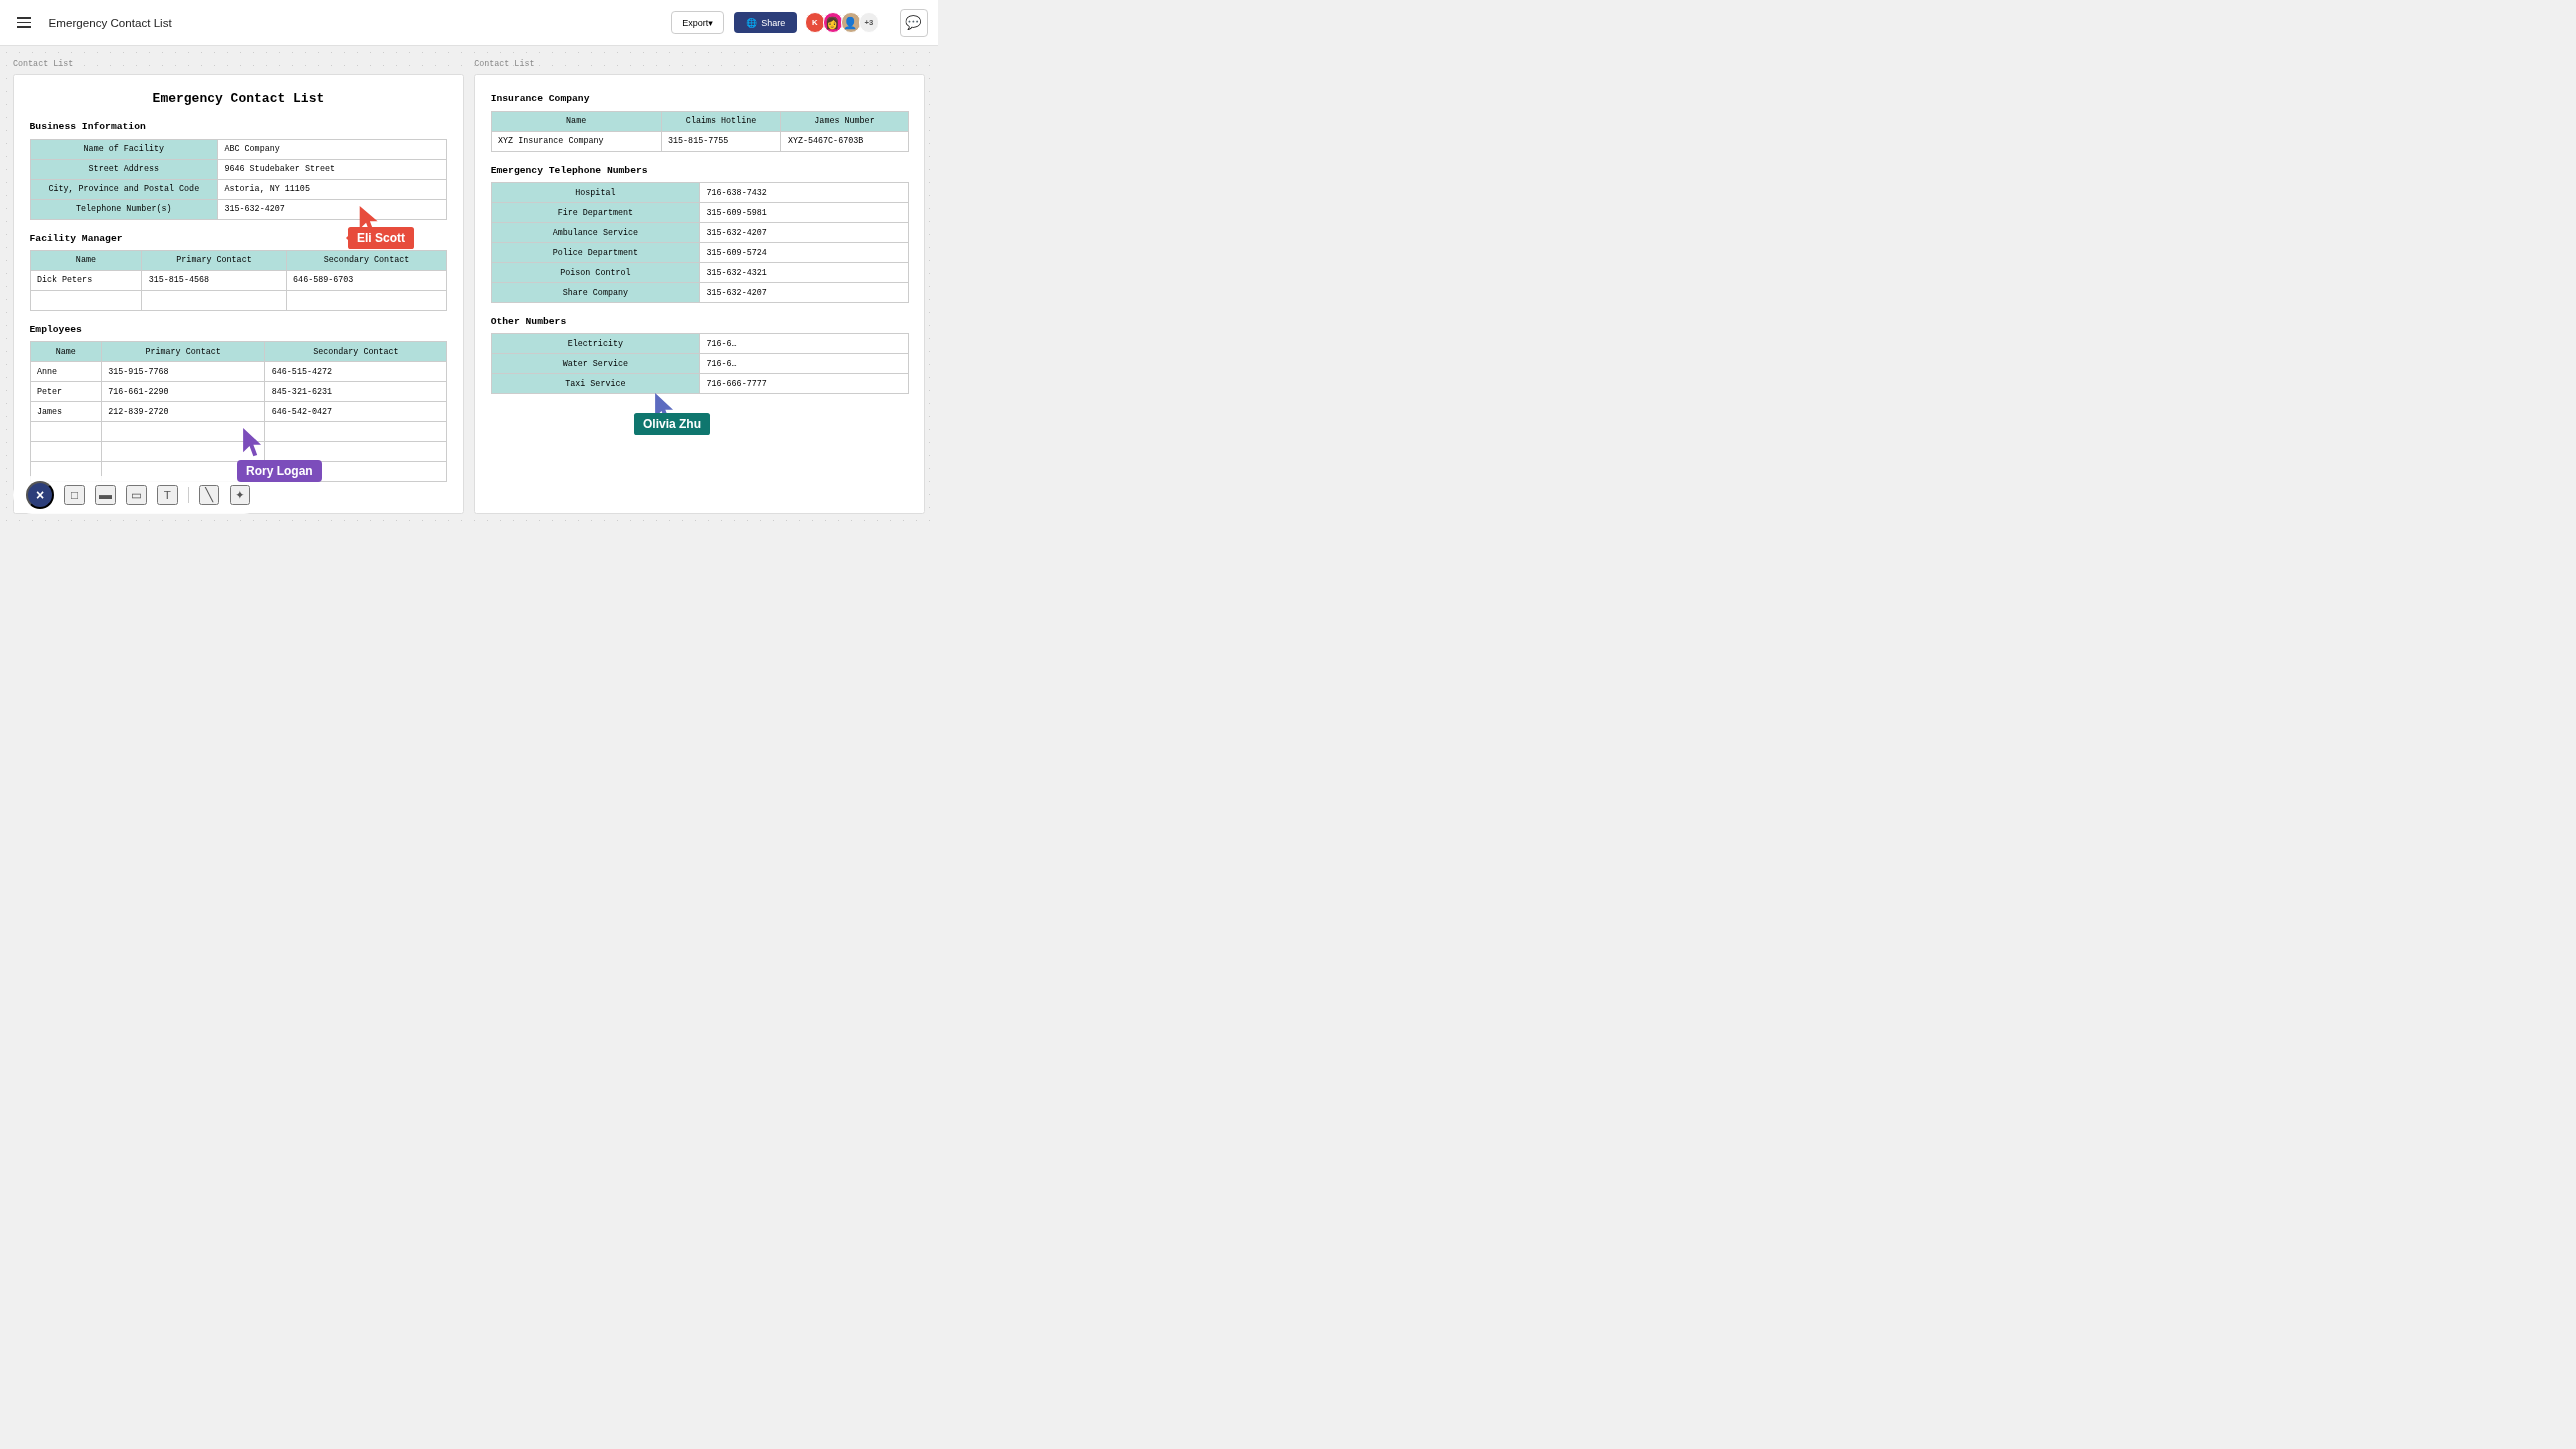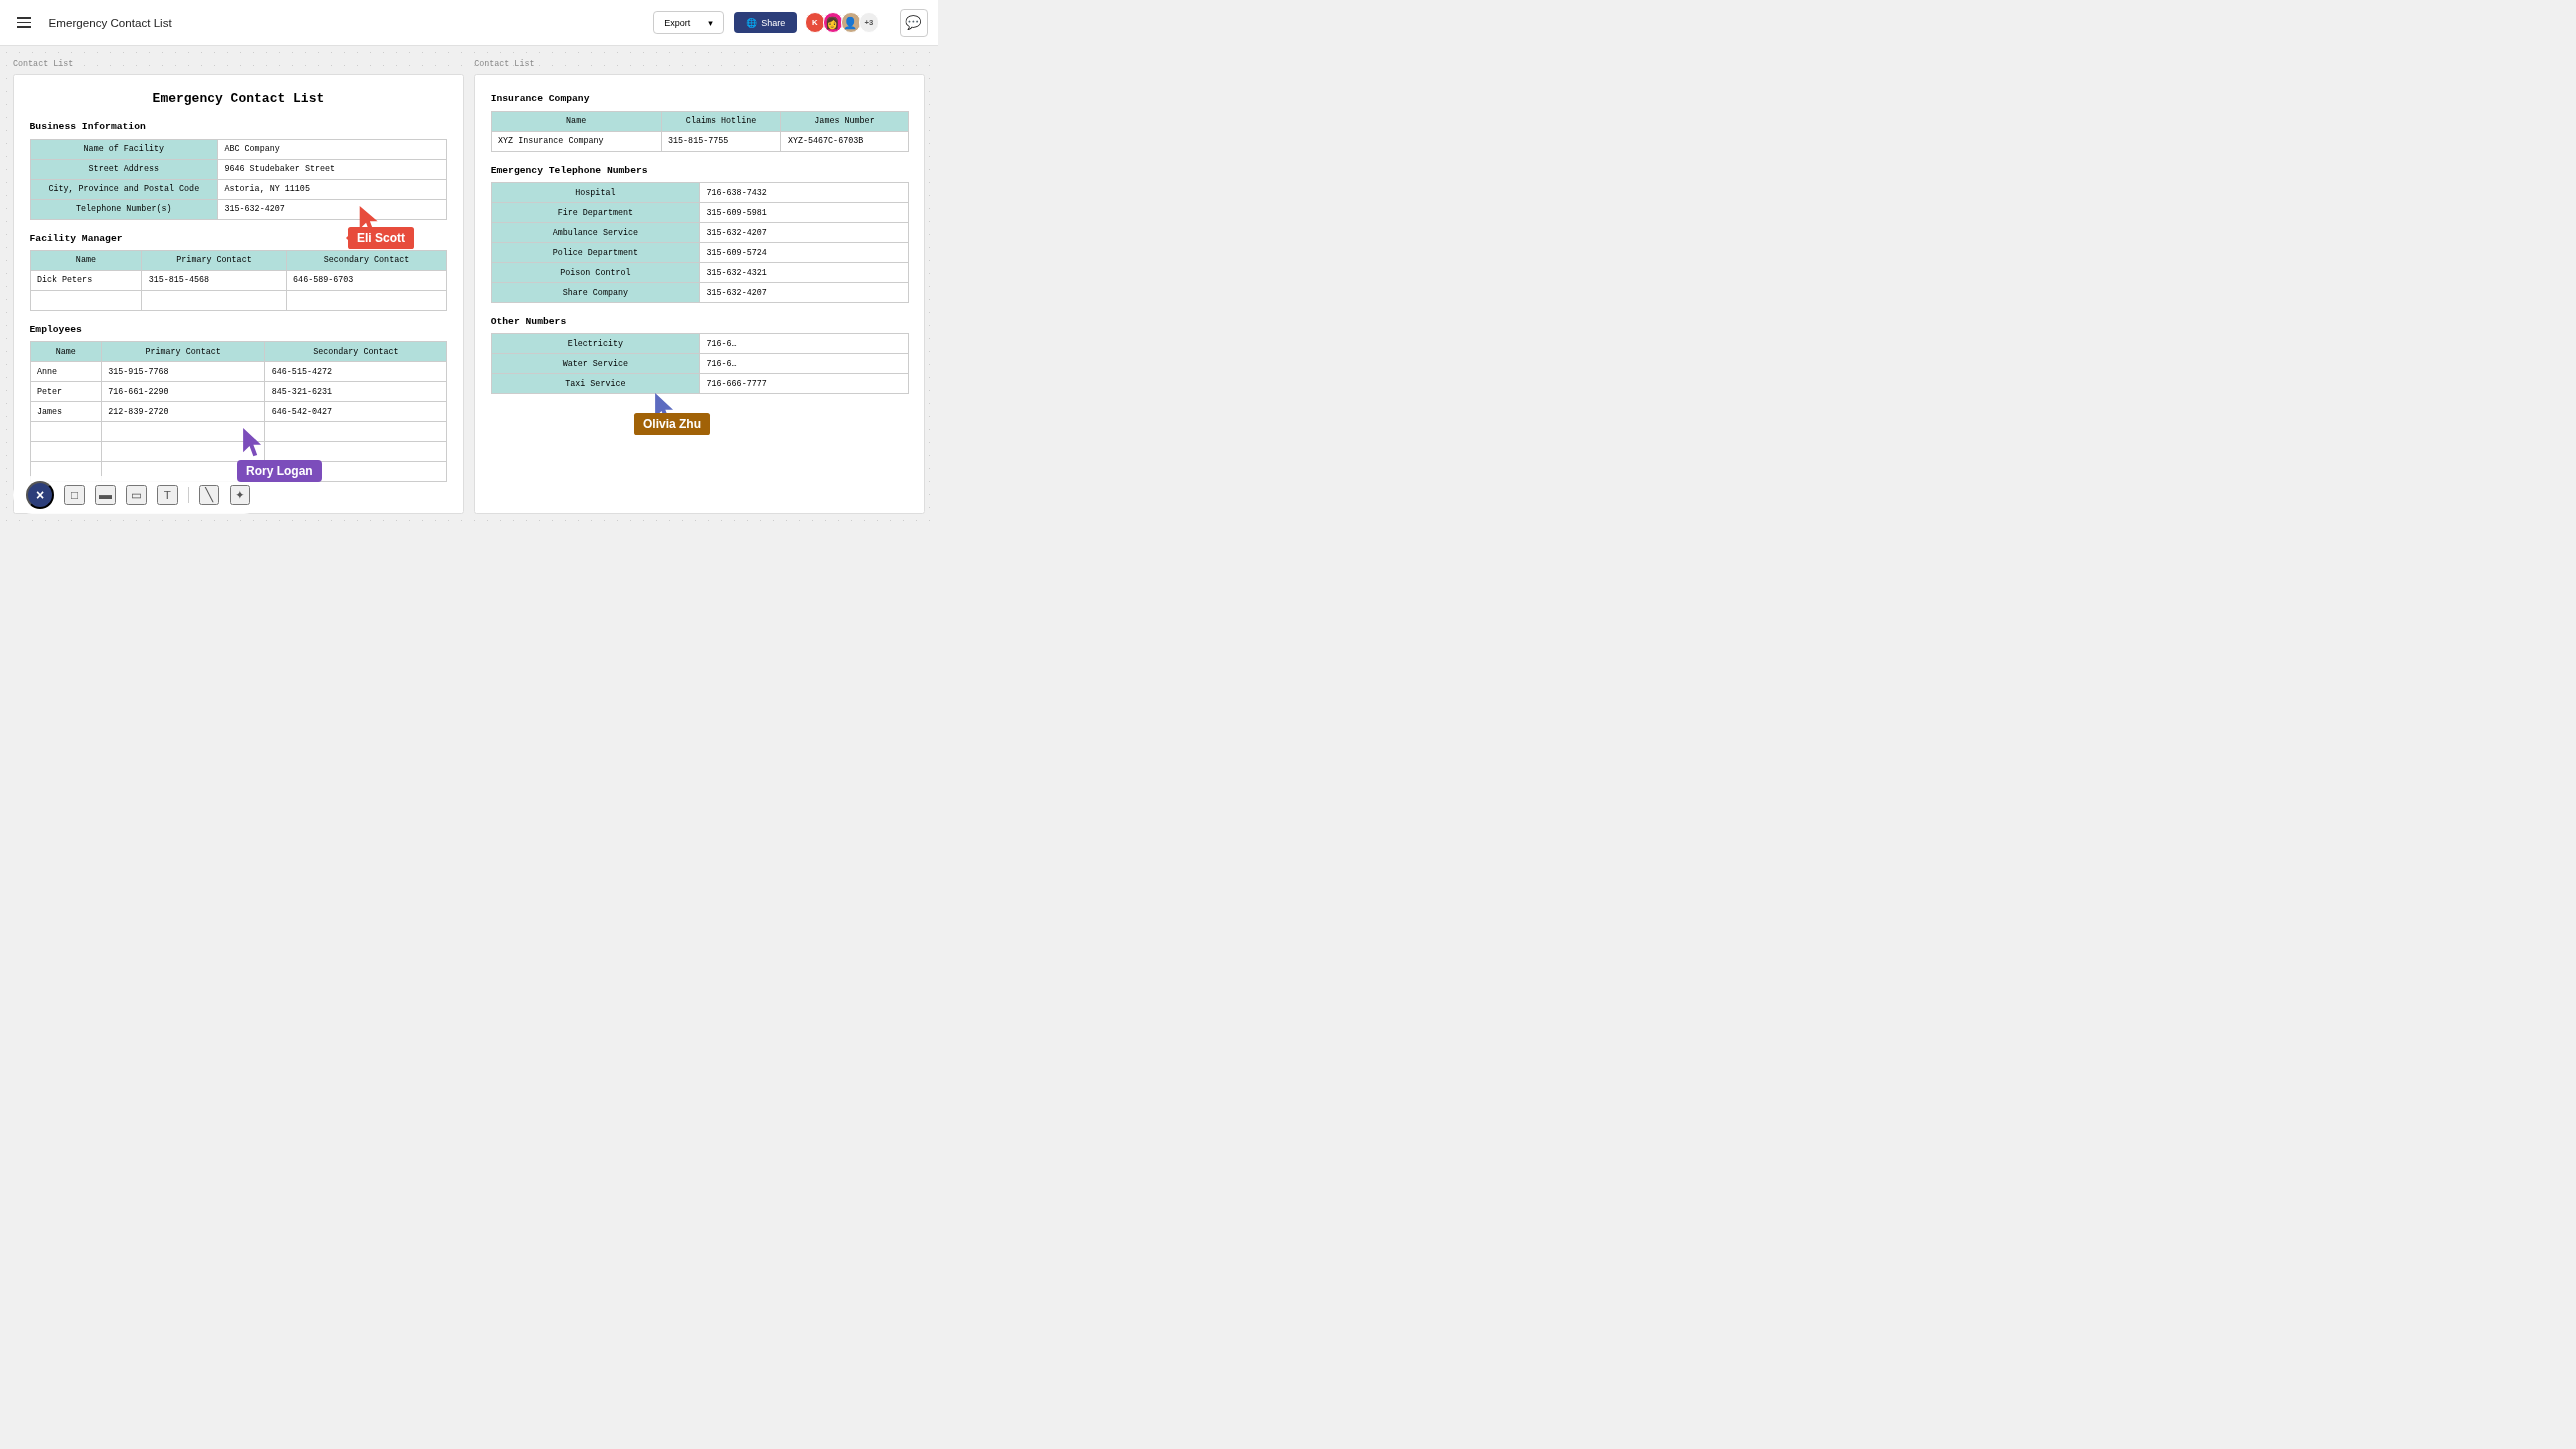--- a/index.html
+++ b/index.html
@@ -49,21 +49,21 @@
     }
     .export-btn {
       border: 0.6px solid #ccc;
       background: #fff;
       padding: 5.2px 10.3px;
       border-radius: 3.9px;
       font-size: 9px;
       cursor: pointer;
       display: flex;
       align-items: center;
-      gap: 18px;
+      gap: 0;
     }
     .share-btn {
       background: #2c3e7a;
       color: #fff;
       border: none;
       padding: 5.2px 11.6px;
       border-radius: 3.9px;
       font-size: 9px;
       cursor: pointer;
       display: flex;
@@ -495,21 +495,21 @@
 </div>
 
 <div class="cursor-label cursor-eli">
   <span>Eli Scott</span>
 </div>
 
 <div class="cursor-label" style="background:#7c4dbb; top: 460px; left: 237px; border-radius:3.9px;">
   <span>Rory Logan</span>
 </div>
 
-<div class="cursor-label" style="background:#a16207; top: 413px; left: 634px; border-radius:2.6px;">
+<div class="cursor-label" style="background:#0f766e; top: 413px; left: 634px; border-radius:2.6px;">
   <span>Olivia Zhu</span>
 </div>
 
 <svg style="position:absolute;top:206px;left:353px;z-index:98;pointer-events:none;" width="39" height="32" viewBox="0 0 60 50">
   <polygon points="10,0 10,36 20,26 26,42 32,40 26,24 38,24" fill="#e74c3c"></polygon>
 </svg>
 
 <svg style="position:absolute;top:428px;left:238px;z-index:98;pointer-events:none;" width="32" height="32" viewBox="0 0 50 50">
   <polygon points="8,0 8,38 18,28 24,44 30,42 24,26 36,26" fill="#7c4dbb"></polygon>
 </svg>

